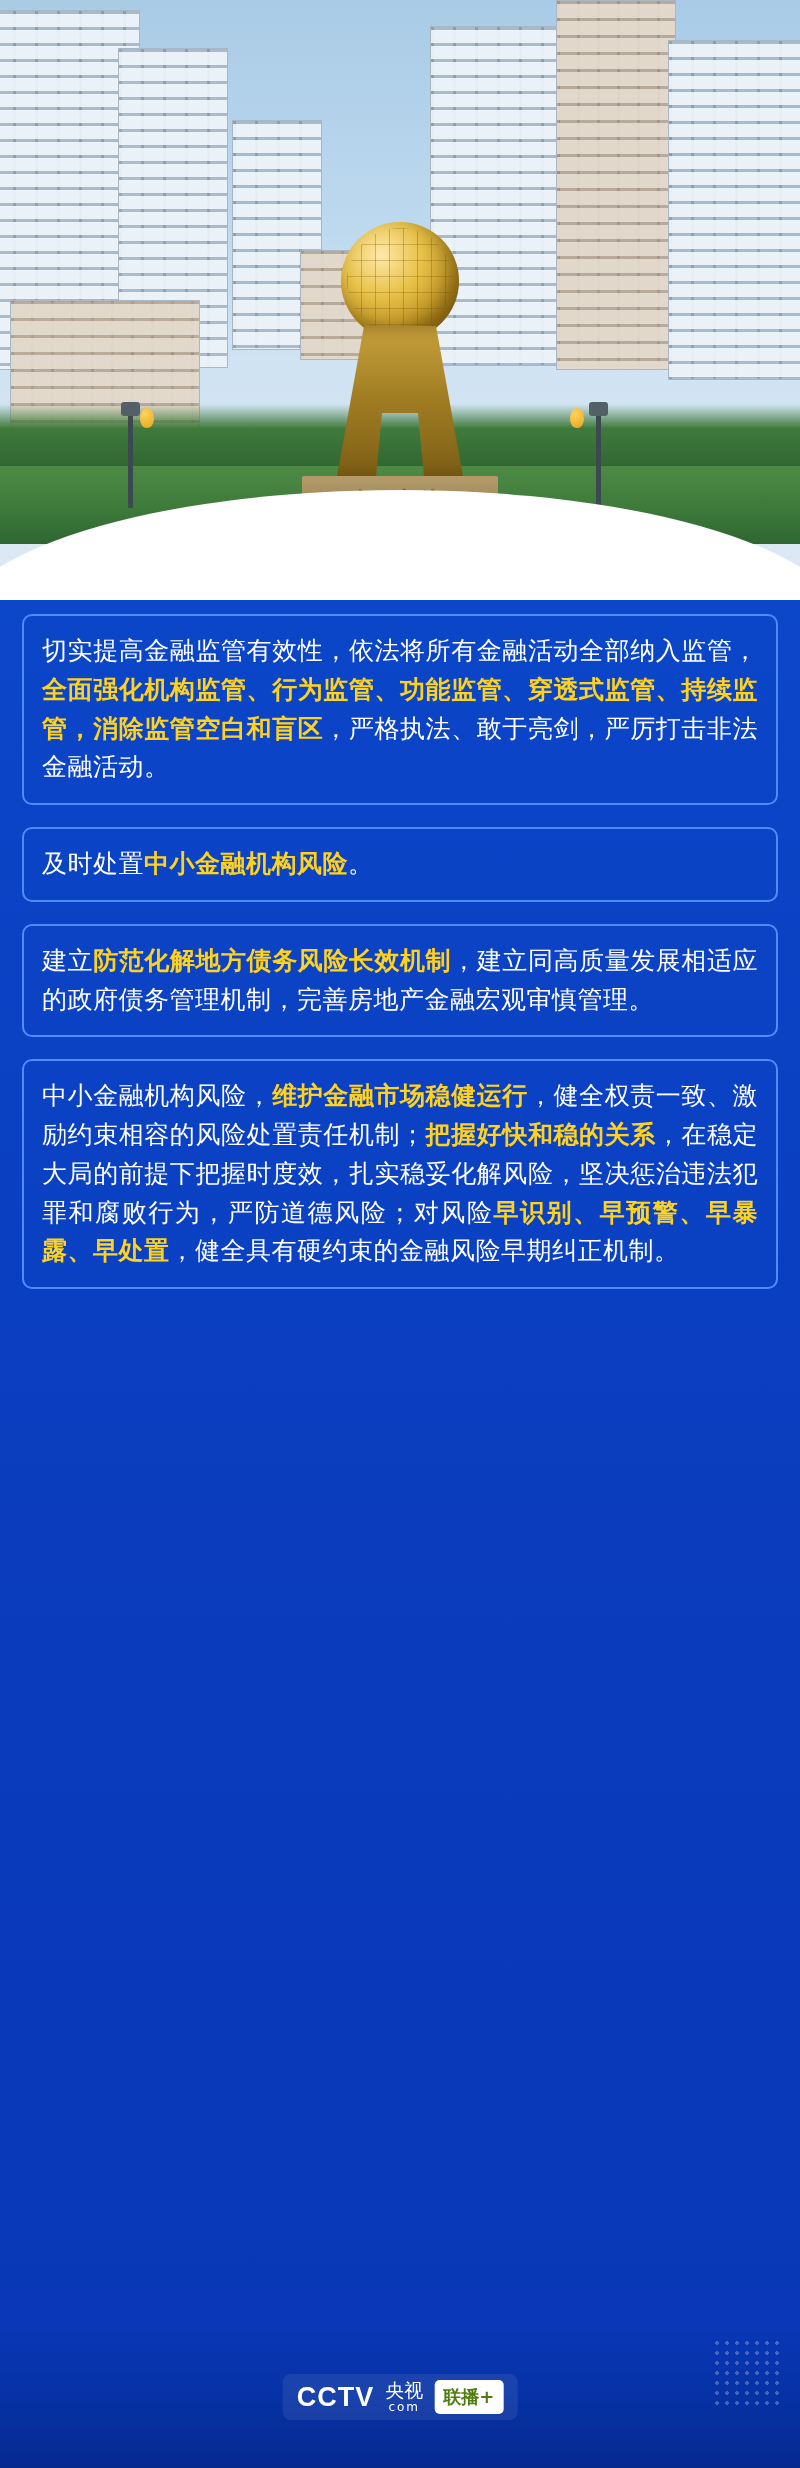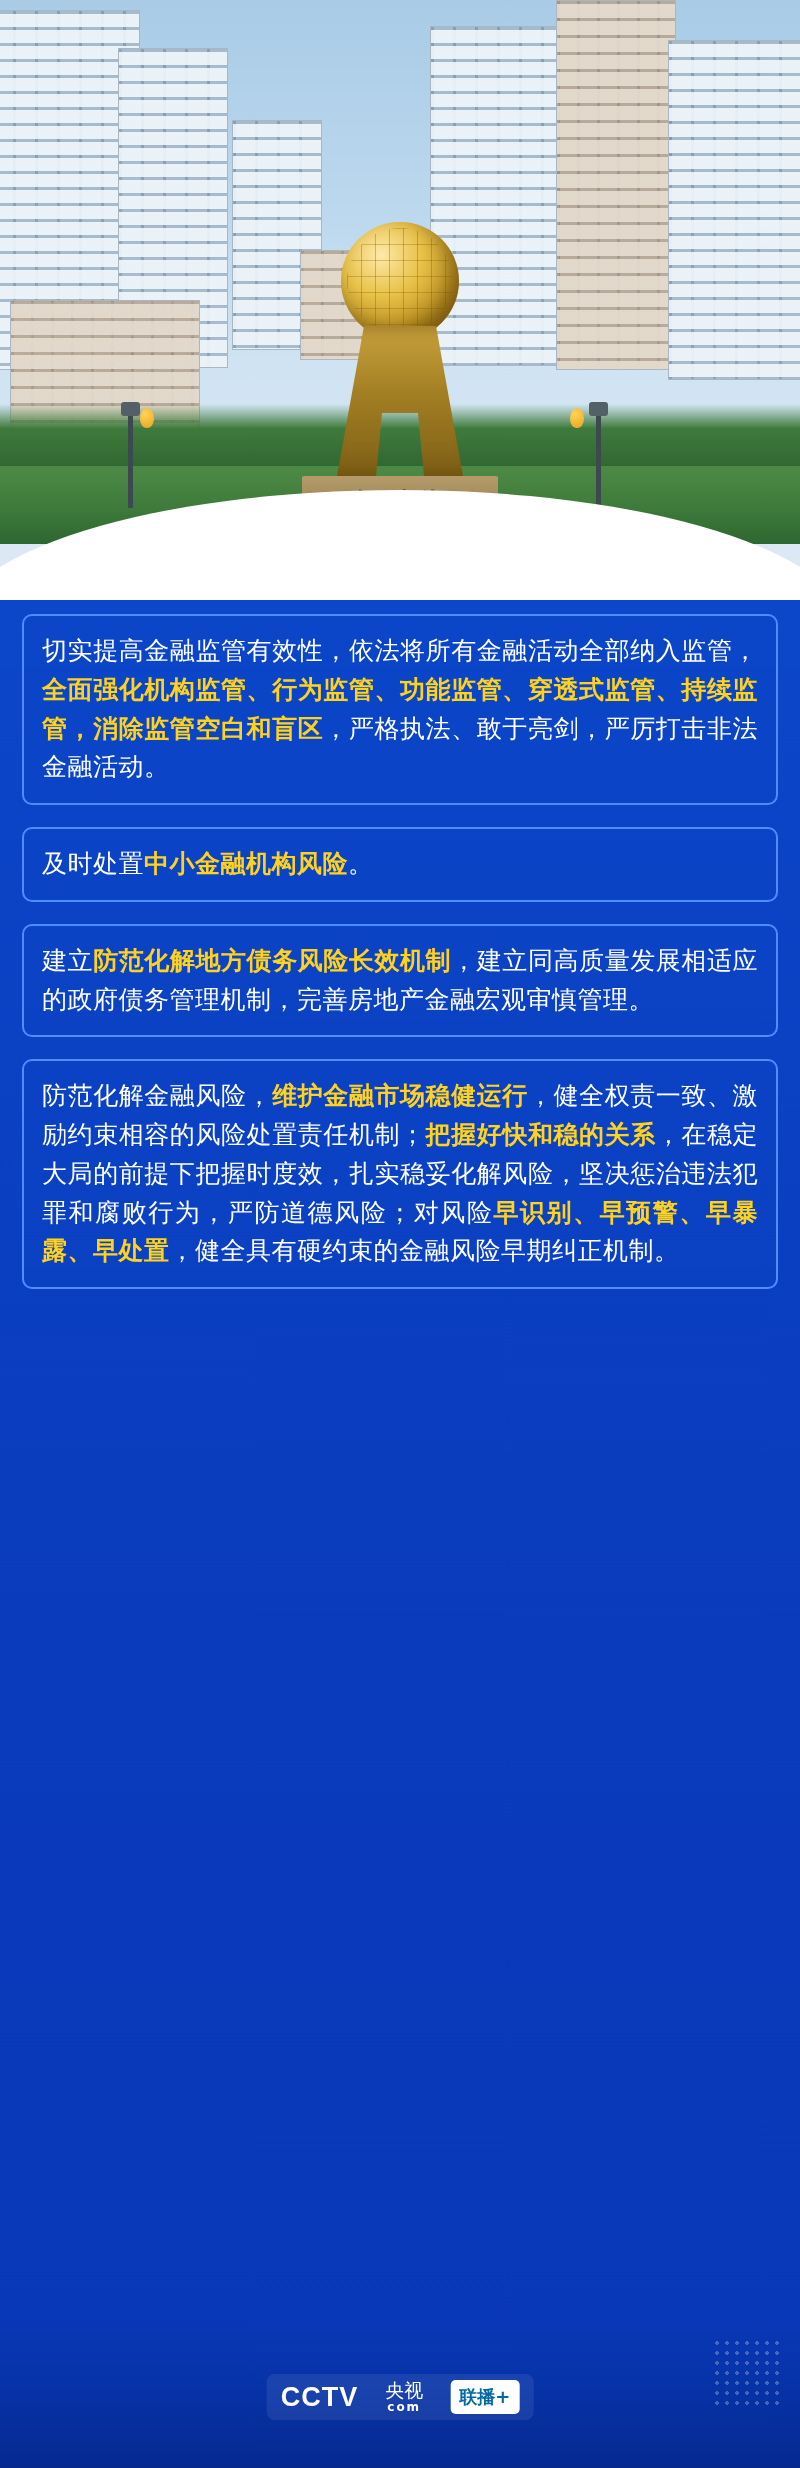--- a/index.html
+++ b/index.html
@@ -218,21 +218,21 @@
     height: 150px;
     background: linear-gradient(180deg, rgba(9,55,182,0) 0%, #0733a8 45%, #05298f 100%);
   }
   .logo-row {
     position: absolute;
     left: 50%;
     bottom: 48px;
     transform: translateX(-50%);
     display: flex;
     align-items: center;
-    gap: 27px;
+    gap: 11px;
     background: rgba(255,255,255,0.08);
     padding: 6px 14px;
     border-radius: 8px;
   }
   .cctv {
     color: #ffffff;
     font-size: 27px;
     font-weight: bold;
     letter-spacing: 1px;
     font-family: "Liberation Sans", sans-serif;
@@ -241,25 +241,24 @@
     color: #ffffff;
     font-size: 19px;
     line-height: 1.05;
     text-align: center;
     font-family: "DejaVu Sans", sans-serif;
   }
   .cctv-cn small {
     display: block;
     font-size: 12px;
     letter-spacing: 2px;
-    font-weight: bold;
   }
   .badge {
     background: #ffffff;
-    color: #0369a1;
+    color: #4d7c0f;
     font-size: 18px;
     font-weight: bold;
     border-radius: 5px;
     padding: 5px 9px;
     font-family: "DejaVu Sans", sans-serif;
   }
   .dot-deco {
     position: absolute;
     right: 18px;
     width: 70px;
@@ -320,21 +319,21 @@
     </div>
 
     <div class="card">
       <span>建立</span><span class="hl">防范化解地方债务风险长效机制</span><span>，建立同高质量发展相适应的政府债务管理机制，完善房地产金融宏观审慎管理。</span>
     </div>
 
 
 
 
     <div class="card">
-      <span>防范化解金融风险，</span><span class="hl">维护金融市场稳健运行</span><span>，健全权责一致、激励约束相容的风险处置责任机制；</span><span class="hl">把握好快和稳的关系</span><span>，在稳定大局的前提下把握时度效，扎实稳妥化解风险，坚决惩治违法犯罪和腐败行为，严防道德风险；对风险</span><span class="hl">早识别、早预警、早暴露、早处置</span><span>，健全具有硬约束的金融风险早期纠正机制。</span>
+      <span>中小金融机构风险，</span><span class="hl">维护金融市场稳健运行</span><span>，健全权责一致、激励约束相容的风险处置责任机制；</span><span class="hl">把握好快和稳的关系</span><span>，在稳定大局的前提下把握时度效，扎实稳妥化解风险，坚决惩治违法犯罪和腐败行为，严防道德风险；对风险</span><span class="hl">早识别、早预警、早暴露、早处置</span><span>，健全具有硬约束的金融风险早期纠正机制。</span>
     </div>
 
   </div>
 
   <div class="footer">
     <div class="dot-deco" style="top:20px;"></div>
     <div class="logo-row">
       <span class="cctv">CCTV</span>
       <span class="cctv-cn">
         <span>央视</span>

